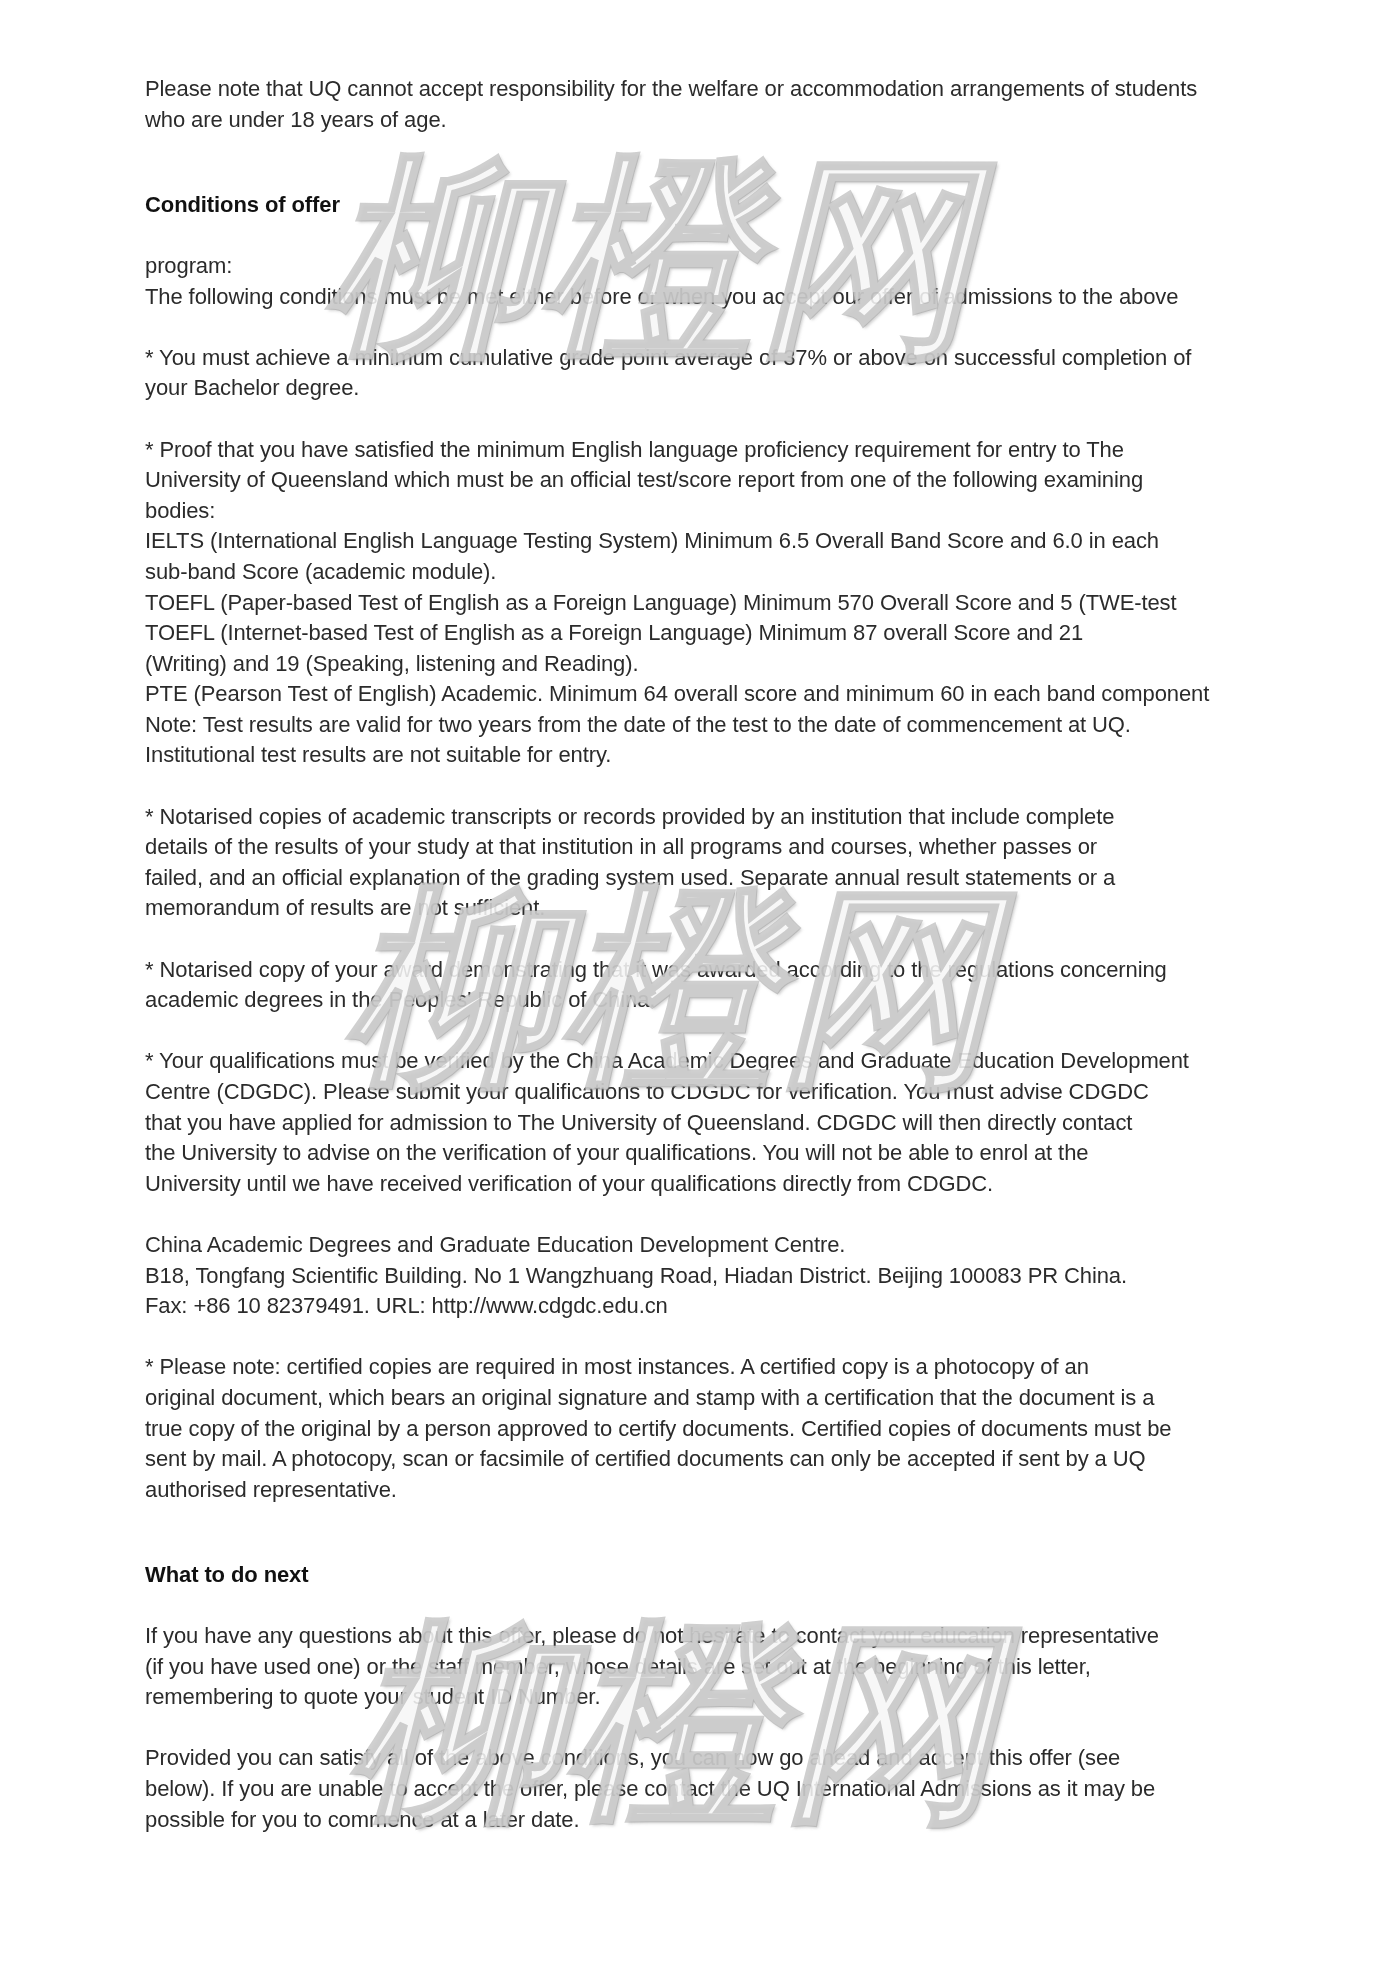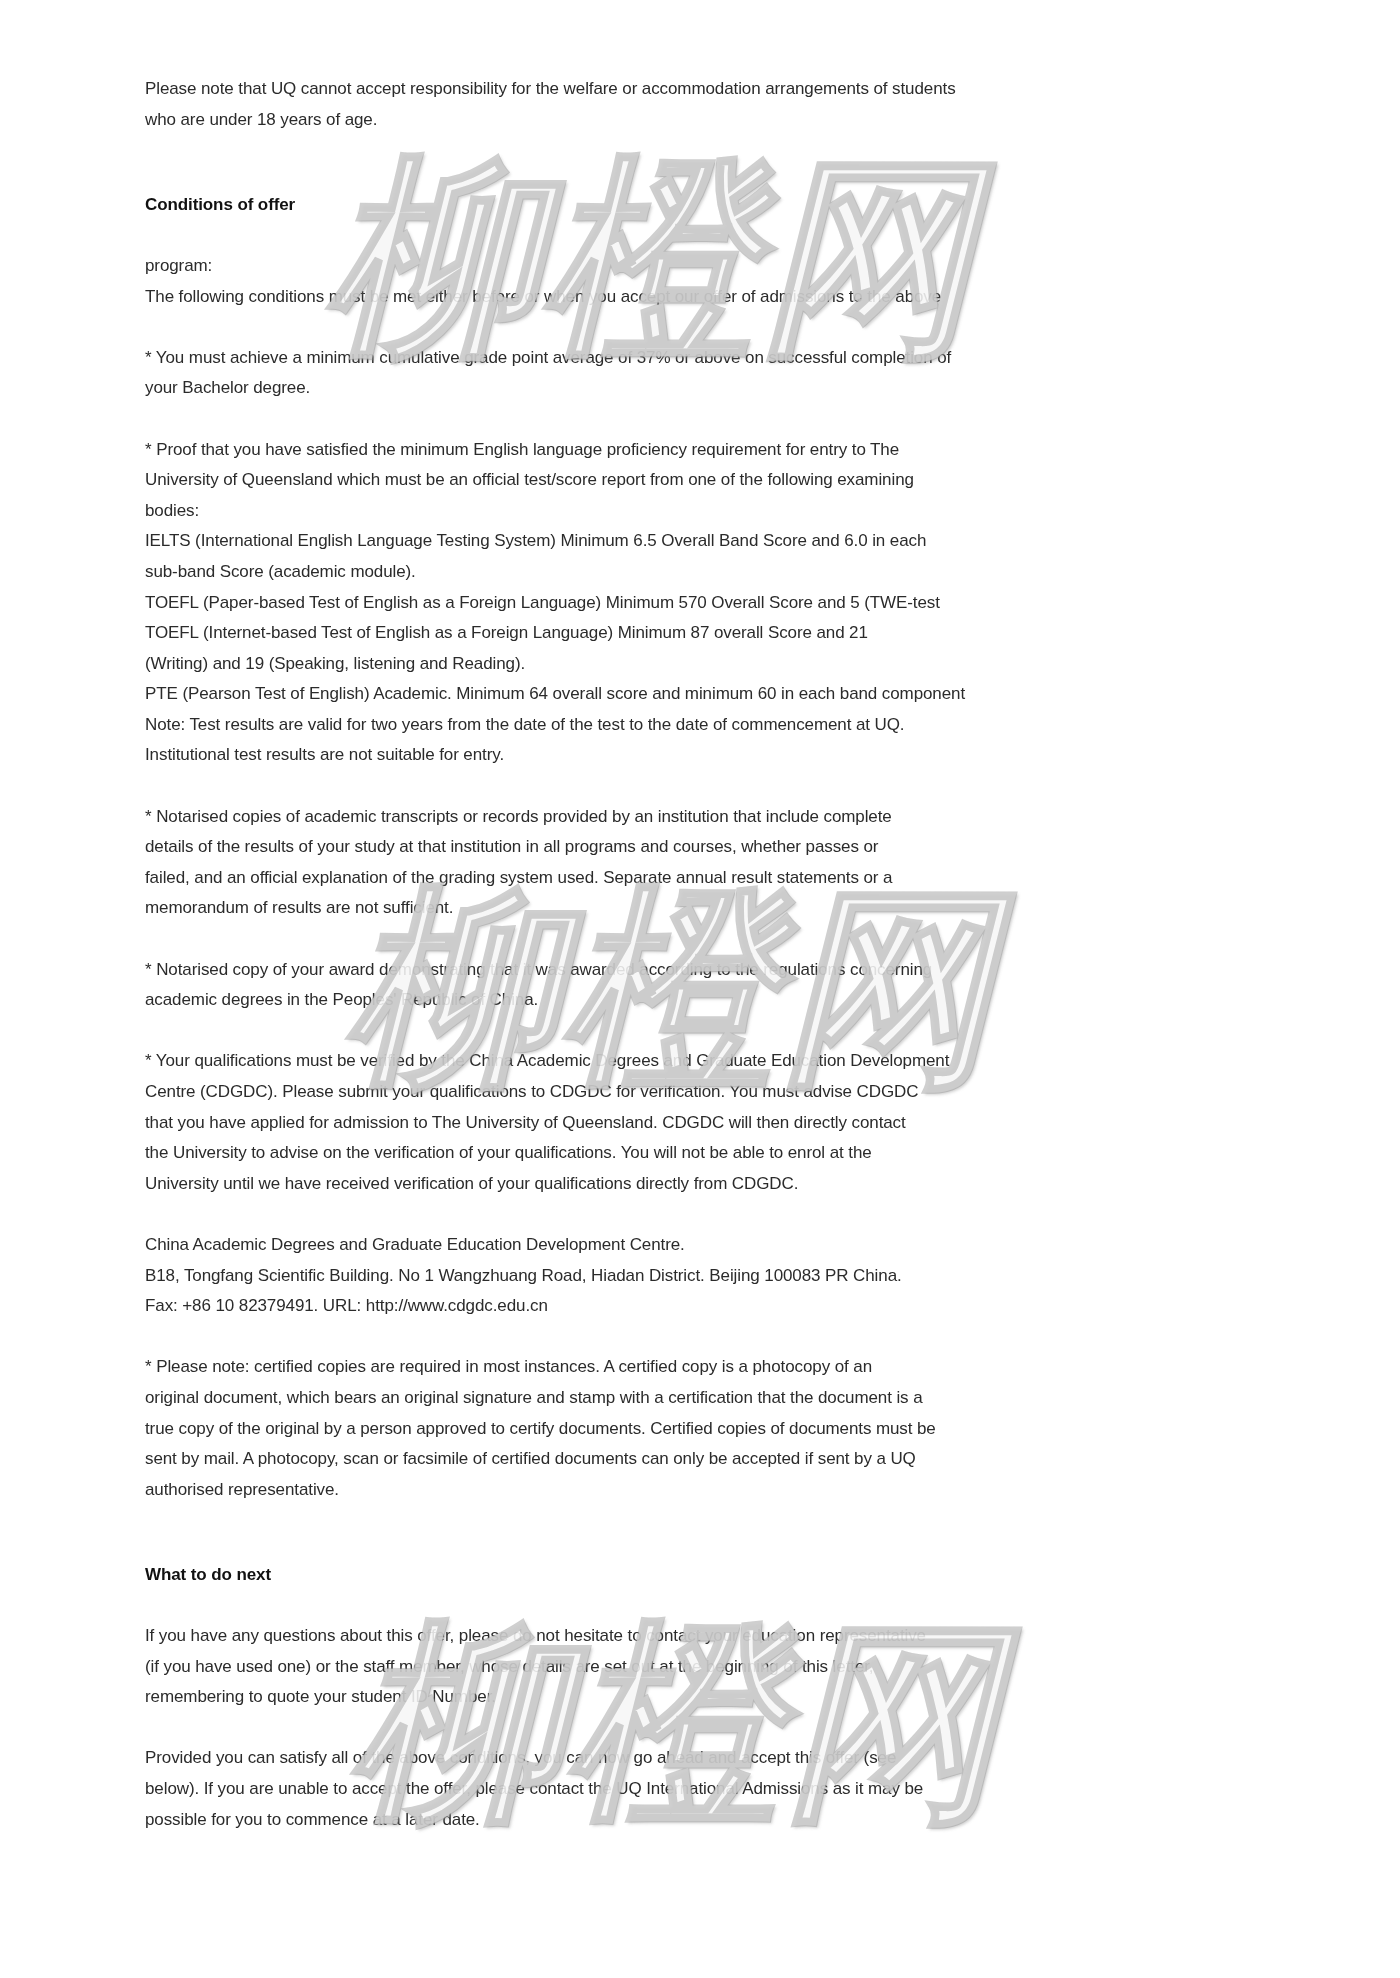--- a/index.html
+++ b/index.html
@@ -20,21 +20,21 @@
       left: 0; top: 0;
       width: 1400px;
       height: 1978px;
       background: #ffffff;
     }
     .content {
       position: absolute;
       left: 145px;
       top: 74px;
       width: 1180px;
-      font-size: 17px;
+      font-size: 22px;
       line-height: 30.6px;
       letter-spacing: -0.1px;
       z-index: 1;
     }
     .line {
       display: block;
       white-space: nowrap;
       height: 30.6px;
     }
     .blank {

